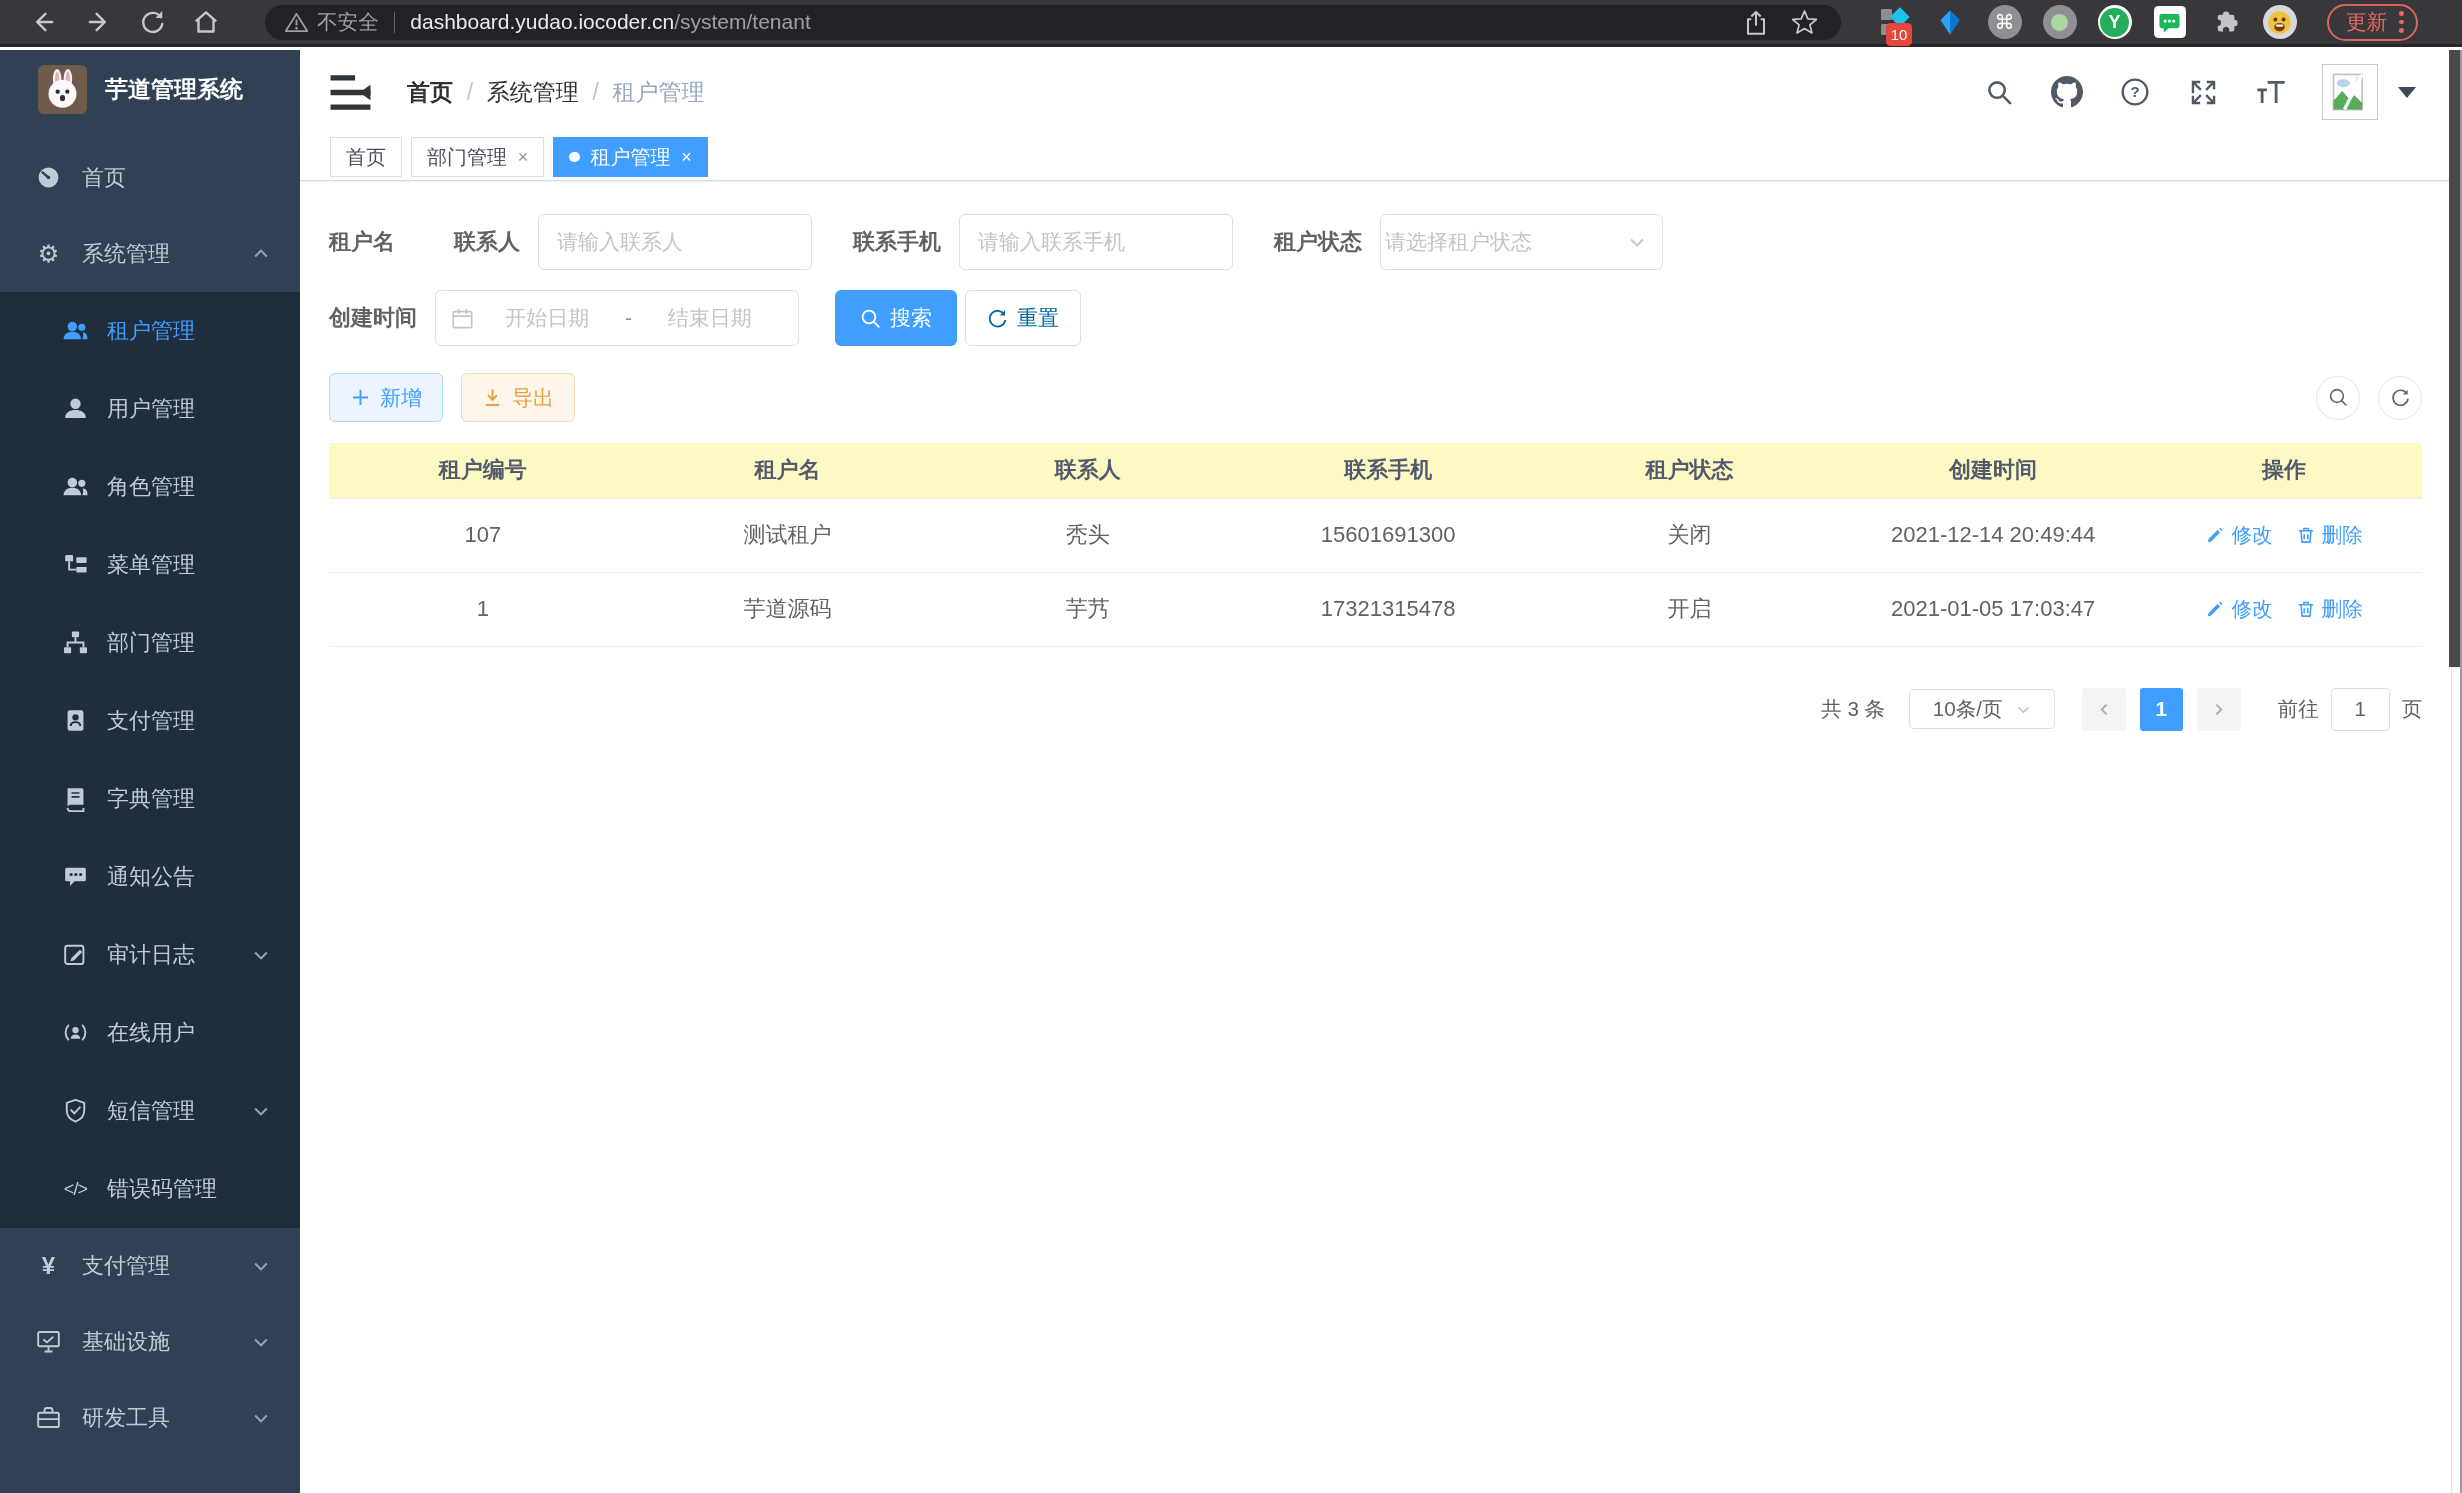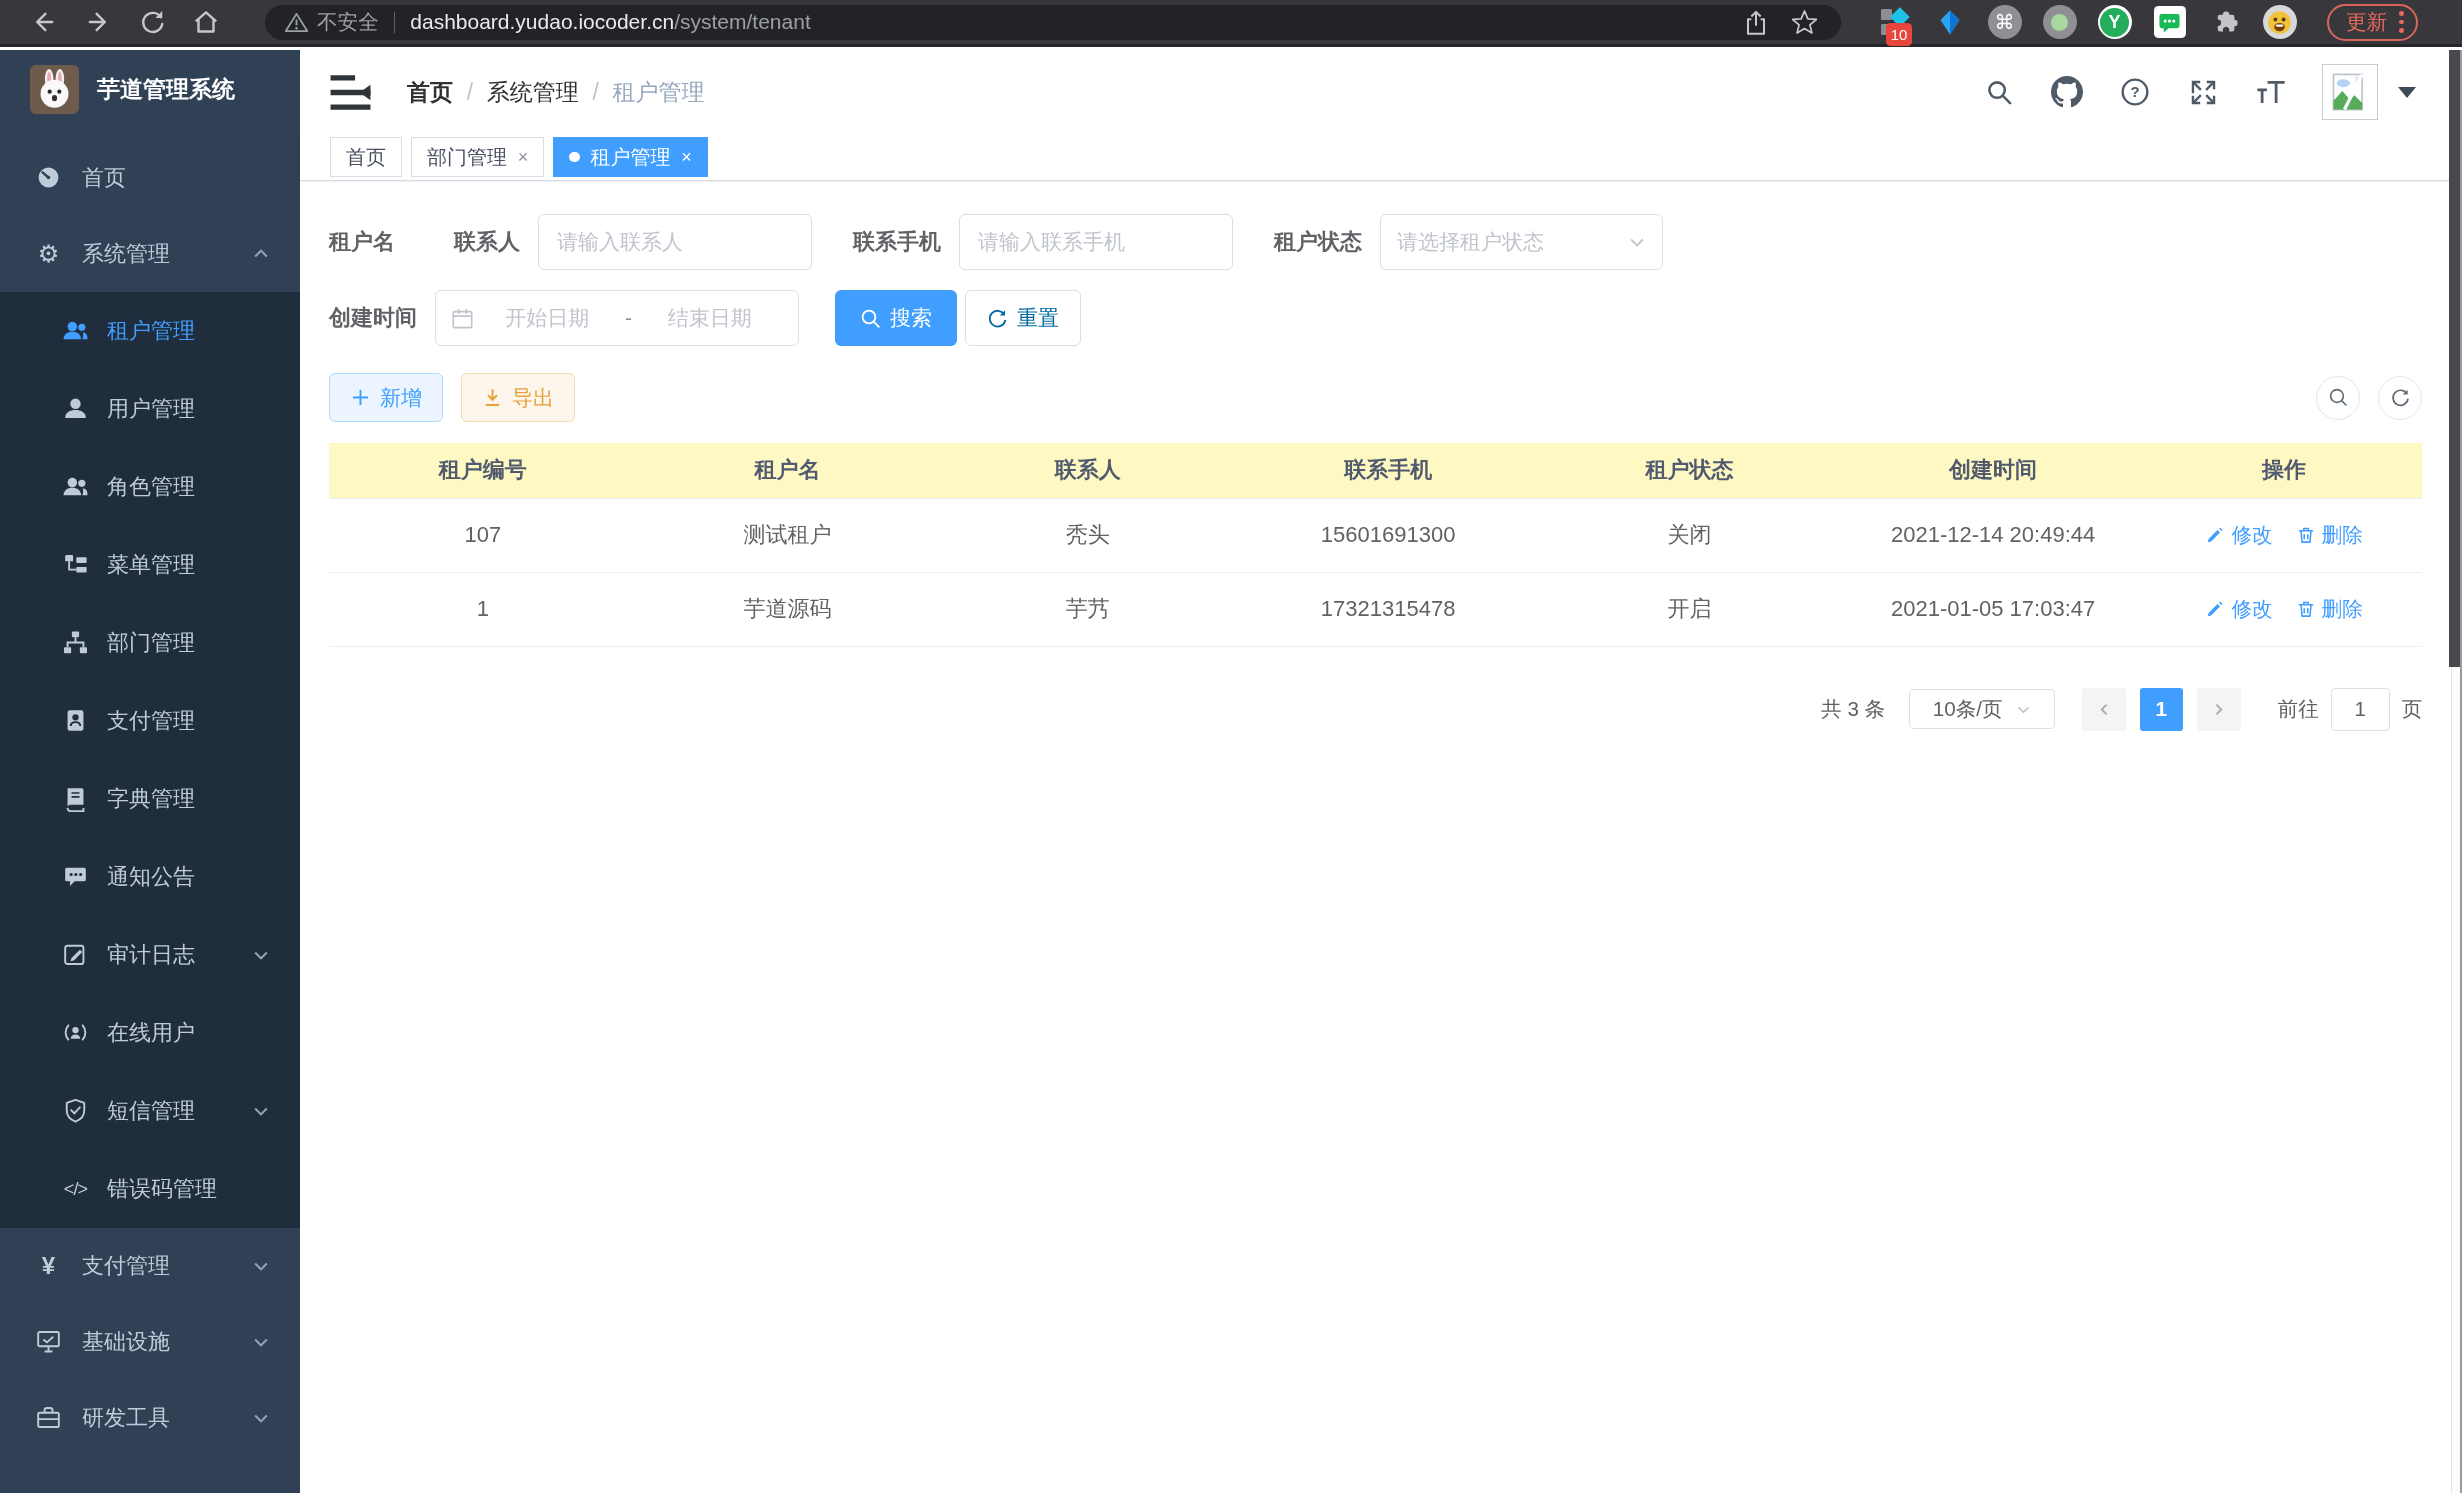--- a/index.html
+++ b/index.html
@@ -35,21 +35,21 @@
   .chat-ext { width:32px; height:32px; background:#fff; border-radius:4.6px; display:flex; align-items:center; justify-content:center; }
   .emoji-ext { width:34px; height:34px; border-radius:50%; background:#d7d8da; display:flex; align-items:center; justify-content:center; }
   .update-pill { margin-left:20px; border:2.3px solid #d9655a; border-radius:761px; height:37px; padding:0 12px 0 17px;
     display:flex; align-items:center; color:#e8695e; }
   .update-label { font-size:20.6px; margin-right:12px; }
   .vdots { display:flex; flex-direction:column; gap:3.8px; }
   .vdots i { width:4.6px; height:4.6px; border-radius:50%; background:#e8695e; }
 
   
   .sidebar { position:absolute; left:0; top:50px; width:300px; bottom:0; background:#304156; color:#bfcbd9; overflow:hidden; }
-  .logo-row { height:79px; display:flex; align-items:center; padding-left:30px; }
+  .logo-row { height:79px; display:flex; align-items:center; padding-left:38px; }
   .logo-img { width:49px; height:49px; border-radius:6px; background:#6e5b4c; display:flex; align-items:center; justify-content:center; flex:0 0 auto; }
   .logo-title { color:#fff; font-size:23px; font-weight:bold; margin-left:18px; white-space:nowrap; }
   .menu { margin-top:10.7px; }
   .mi { position:relative; height:76px; display:flex; align-items:center; font-size:22px; cursor:pointer; }
   .mi.root { padding-left:35px; }
   .mi .ic { width:27px; height:27px; flex:0 0 auto; }
   .mi .glyph { width:27px; text-align:center; font-size:24px; line-height:1; flex:0 0 auto; }
   .mi .lbl { margin-left:20px; white-space:nowrap; }
   .mi .arrow { position:absolute; right:29px; width:20px; height:20px; color:#97a5b5; }
   .submenu { background:#1f2d3d; }
@@ -84,21 +84,21 @@
   .tdot { width:10.7px; height:10.7px; border-radius:50%; background:#fff; margin-right:10.7px; }
 
   
   .content { position:absolute; left:300px; top:182px; right:10.7px; bottom:0; background:#fff; padding:32px 29px; }
   .frow { display:flex; align-items:center; margin-bottom:20px; }
   .fgroup { display:flex; align-items:center; margin-right:41px; }
   .flabel { font-size:22px; font-weight:bold; color:#606266; margin-right:18px; white-space:nowrap; }
   .tinput { width:274px; height:56px; border:0.8px solid #dcdfe6; border-radius:6px; padding:0 18px;
     font-size:21px; color:#606266; outline:none; font-family:inherit; }
   .tinput::placeholder { color:#c0c4cc; }
-  .fselect { width:283px; height:56px; border:0.8px solid #dcdfe6; border-radius:6px; padding:0 15px 0 16px;
+  .fselect { width:283px; height:56px; border:0.8px solid #dcdfe6; border-radius:6px; padding:0 15px 0 4px;
     display:flex; align-items:center; cursor:pointer; }
   .fselect .ph { color:#c0c4cc; font-size:21px; flex:1; white-space:nowrap; }
   .chev { width:20px; height:20px; color:#c0c4cc; flex:0 0 auto; }
   .daterange { width:364px; height:56px; border:0.8px solid #dcdfe6; border-radius:6px; display:flex; align-items:center; padding:0 15px; }
   .daterange .cal { width:23px; height:23px; color:#c0c4cc; flex:0 0 auto; }
   .daterange .dph { color:#c0c4cc; font-size:21px; flex:1; text-align:center; white-space:nowrap; }
   .daterange .dsep { color:#8a8f99; font-size:21px; padding:0 4.6px; }
   .btn { height:56px; border-radius:6px; display:inline-flex; align-items:center; justify-content:center;
     font-size:21px; cursor:pointer; border:0.8px solid transparent; white-space:nowrap; }
   .btn .bic { width:21px; height:21px; margin-right:9px; }

